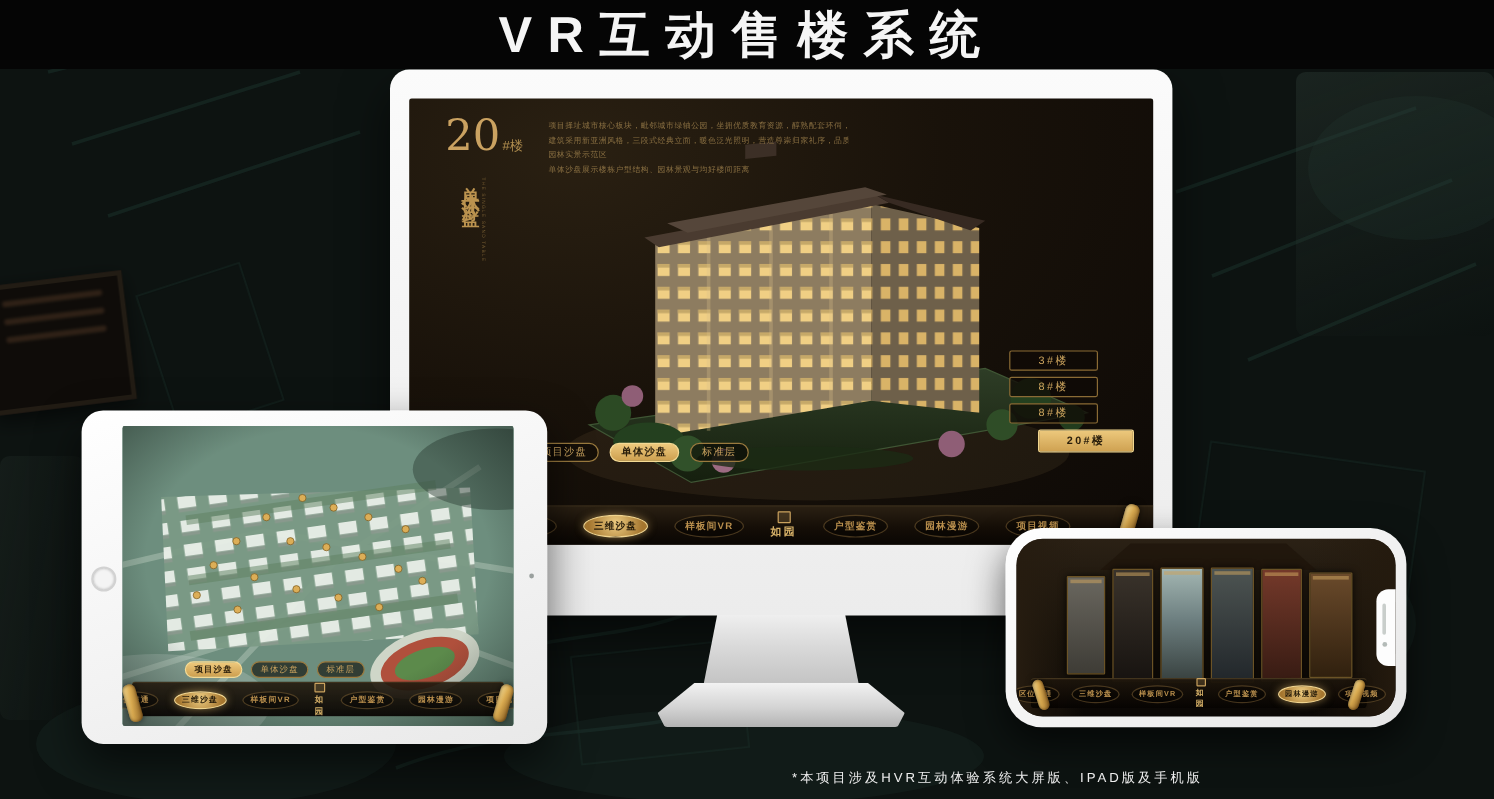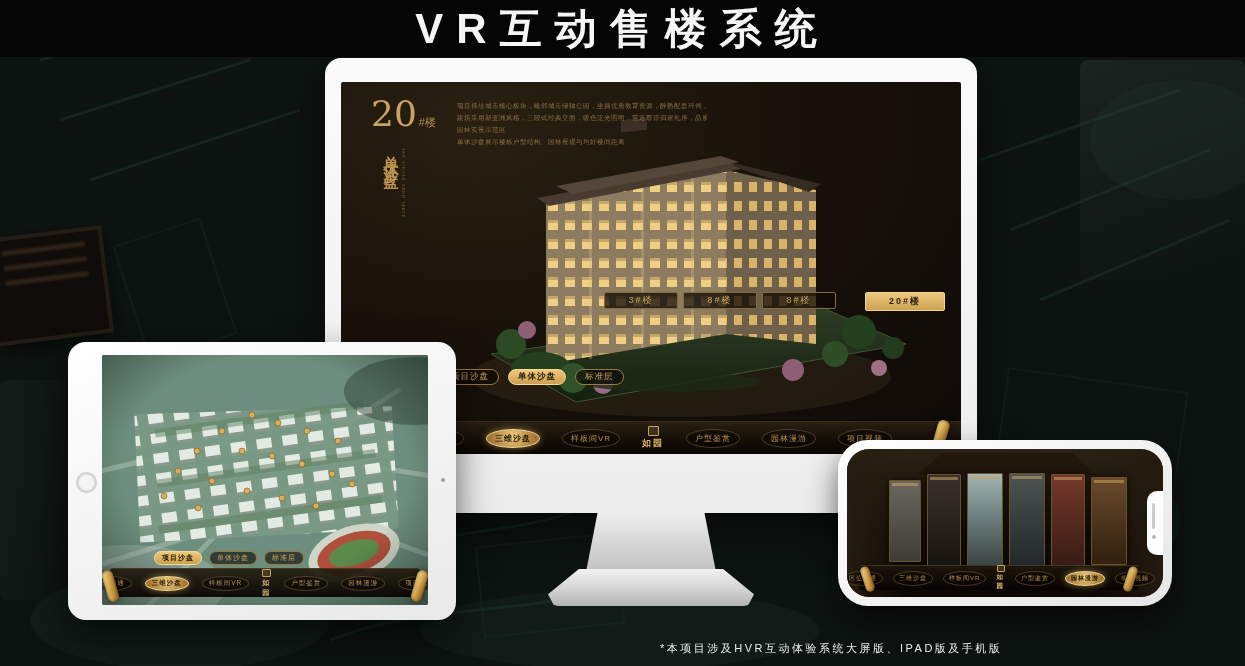--- a/index.html
+++ b/index.html
@@ -64,21 +64,21 @@
   }
   .m-vertical-en{
     position:absolute;left:60px;top:66px;writing-mode:vertical-rl;
     font-size:4px;letter-spacing:1px;color:#8a6c3a;opacity:.8;
   }
   .m-desc{position:absolute;left:116px;top:18px;width:250px;}
   .m-desc div{
     font-size:6.5px;line-height:12px;color:#9a7d4a;letter-spacing:.5px;
     filter:blur(.5px);opacity:.85;white-space:nowrap;overflow:hidden;
   }
-  .floor-col{position:absolute;right:16px;top:210px;display:flex;flex-direction:row;gap:5px;}
+  .floor-col{position:absolute;right:16px;top:210px;display:flex;flex-direction:column;gap:5px;}
   .floorbtn{
     width:72px;height:15px;display:flex;align-items:center;justify-content:center;
     font-size:9px;letter-spacing:2px;color:#cfa familj;
     color:#cda55e;background:rgba(15,10,5,.75);border:1px solid #8a6b35;border-radius:2px;cursor:pointer;
   }
   .floorbtn.active{
     background:linear-gradient(180deg,#ecc87c,#cfa252);color:#2b1f0c;font-weight:bold;
     border-color:#f1d68e;width:78px;height:17px;margin-left:24px;
   }
   .subtabs{position:absolute;display:flex;gap:9px;}
@@ -90,21 +90,21 @@
   }
   .pill.active{background:linear-gradient(180deg,#eec97d,#cd9f4f);color:#2b1f0c;border-color:#f4da94;font-weight:bold;}
   .navbar{
     position:absolute;left:0;right:0;bottom:0;height:32px;
     background:linear-gradient(180deg,#2a2013 0%,#150e07 55%,#090603 100%);
     border-top:1px solid rgba(205,165,94,.25);
     display:flex;align-items:center;justify-content:center;gap:22px;
   }
   .navitem{
     font-size:8px;letter-spacing:1px;color:#b98f4d;padding:3px 8px;border-radius:50%;
-    border:1px solid rgba(185,143,77,.35);background:rgba(0,0,0,.35);white-space:nowrap;cursor:pointer;
+    border:1px solid rgba(185,143,77,.35);background:rgba(0,0,0,.35);white-space:nowrap;cursor:pointer;font-weight:bold;
   }
   .navitem.active{
     background:radial-gradient(circle at 50% 35%,#eccb80,#a5762f 80%);color:#241a09;
     border-color:#f0d48f;box-shadow:0 0 7px rgba(230,190,110,.55);font-weight:bold;
   }
   .nav-logo{display:flex;flex-direction:column;align-items:center;gap:1px;cursor:pointer;}
   .nav-logo .seal{width:9px;height:8px;border:1px solid #caa25e;border-radius:1px;background:rgba(202,162,94,.2);}
   .nav-logo .txt{font-size:9px;letter-spacing:2px;color:#d8b269;font-weight:bold;font-family:Liberation Mono, monospace;}
   .scroll-handle{
     position:absolute;width:12px;height:30px;border-radius:5px;

